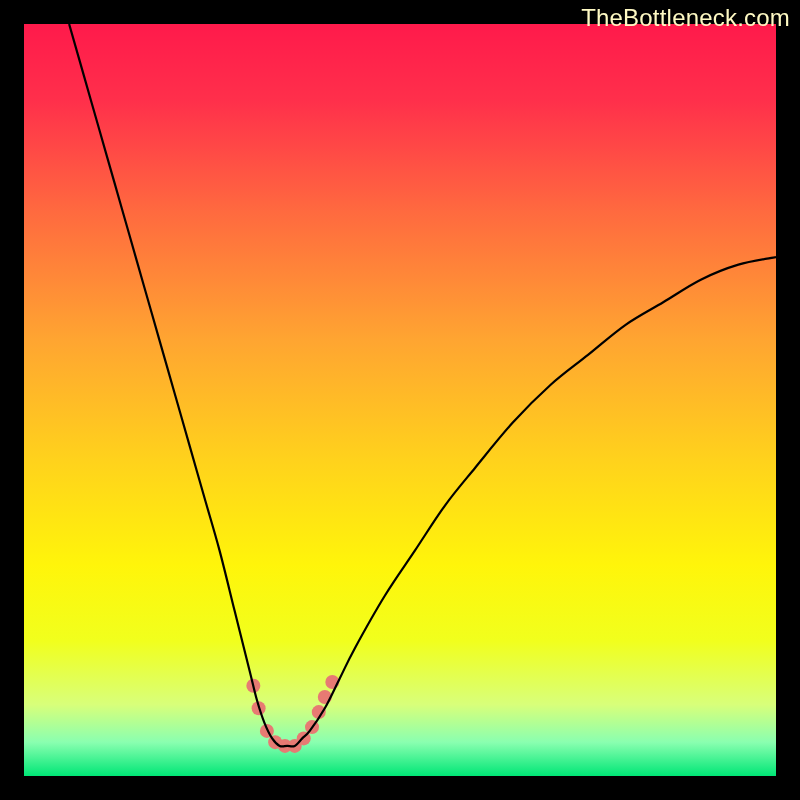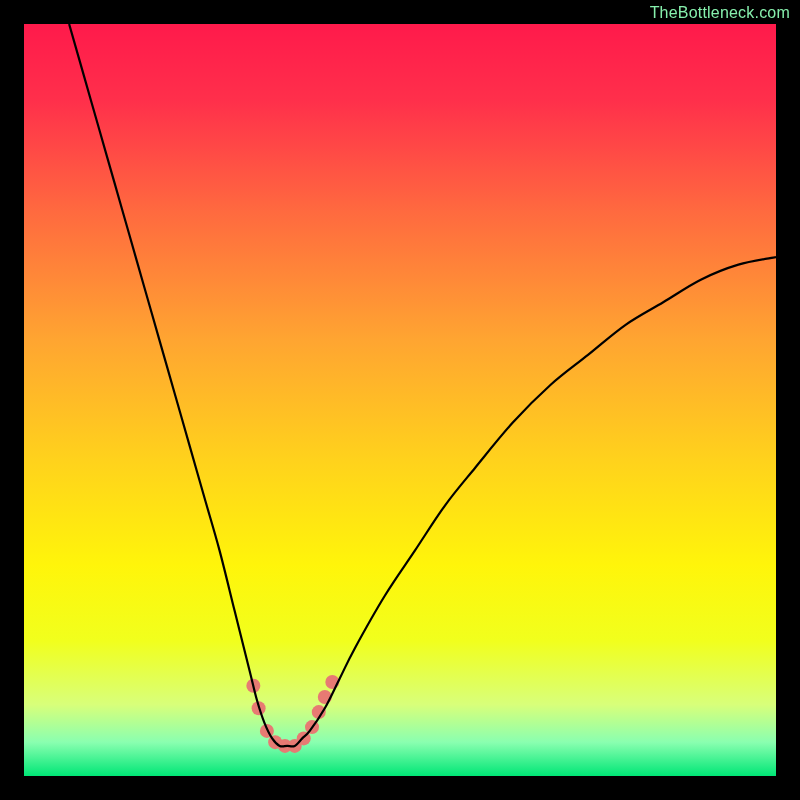--- a/index.html
+++ b/index.html
@@ -31,23 +31,23 @@
     position: absolute;
     inset: 0;
     width: 100%;
     height: 100%;
   }
   .watermark {
     position: absolute;
     top: 4px;
     right: 10px;
     font-family: Arial, Helvetica, sans-serif;
-    font-size: 16px;
+    font-size: 24px;
     font-weight: 500;
-    color: #86efac;
+    color: #fef9c3;
     letter-spacing: 0.2px;
   }
 </style>
 </head>
 <body>
 
 <div class="frame">
   <div class="plot-area">
     <svg class="gradient" viewBox="0 0 752 752" preserveAspectRatio="none">
       <defs>

